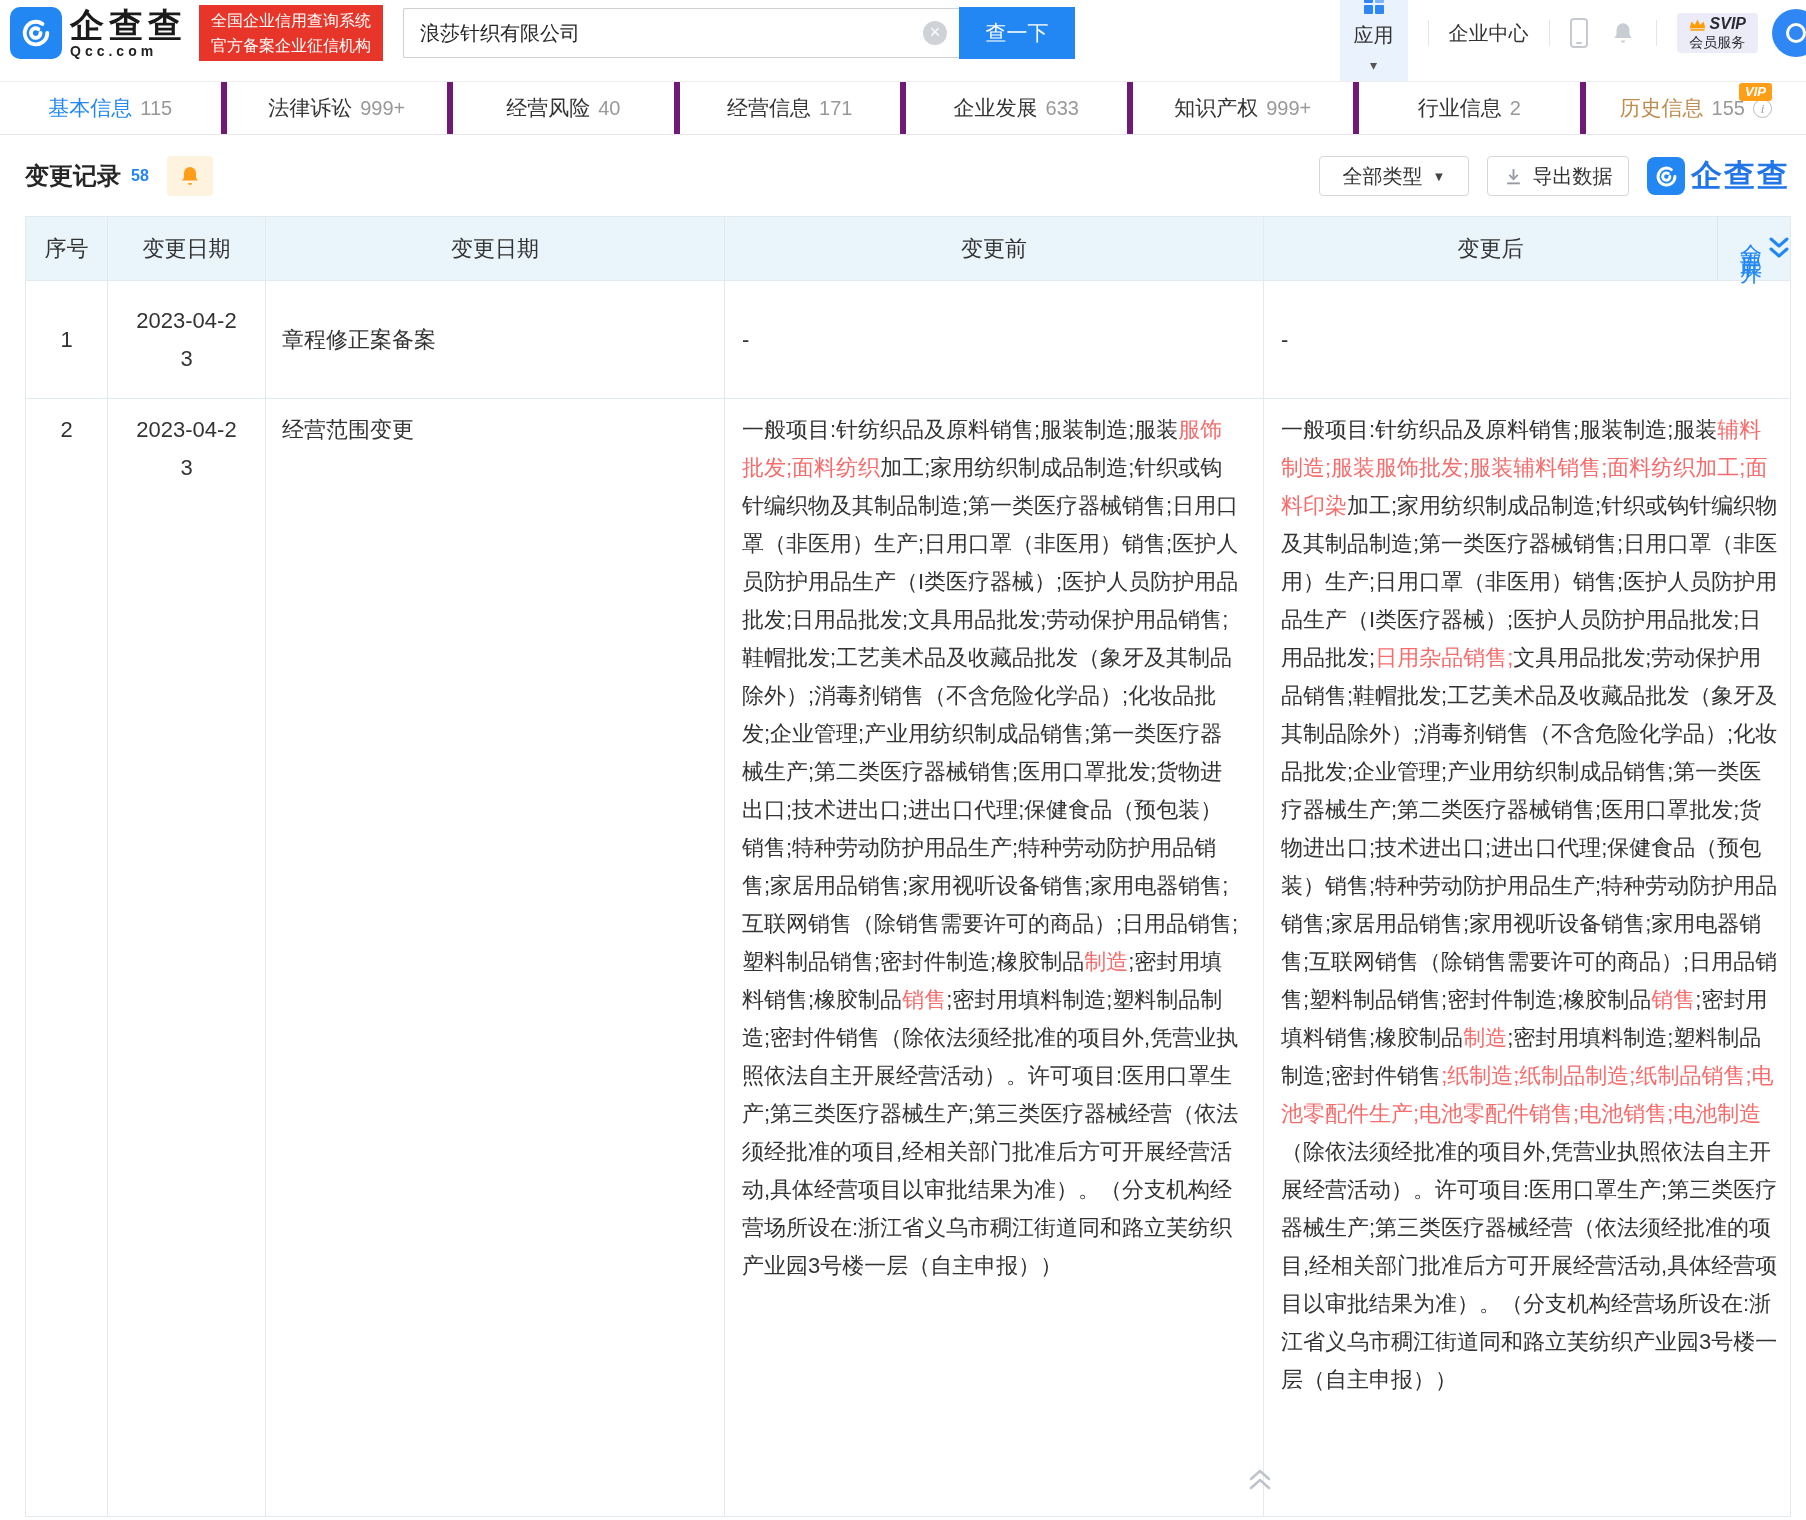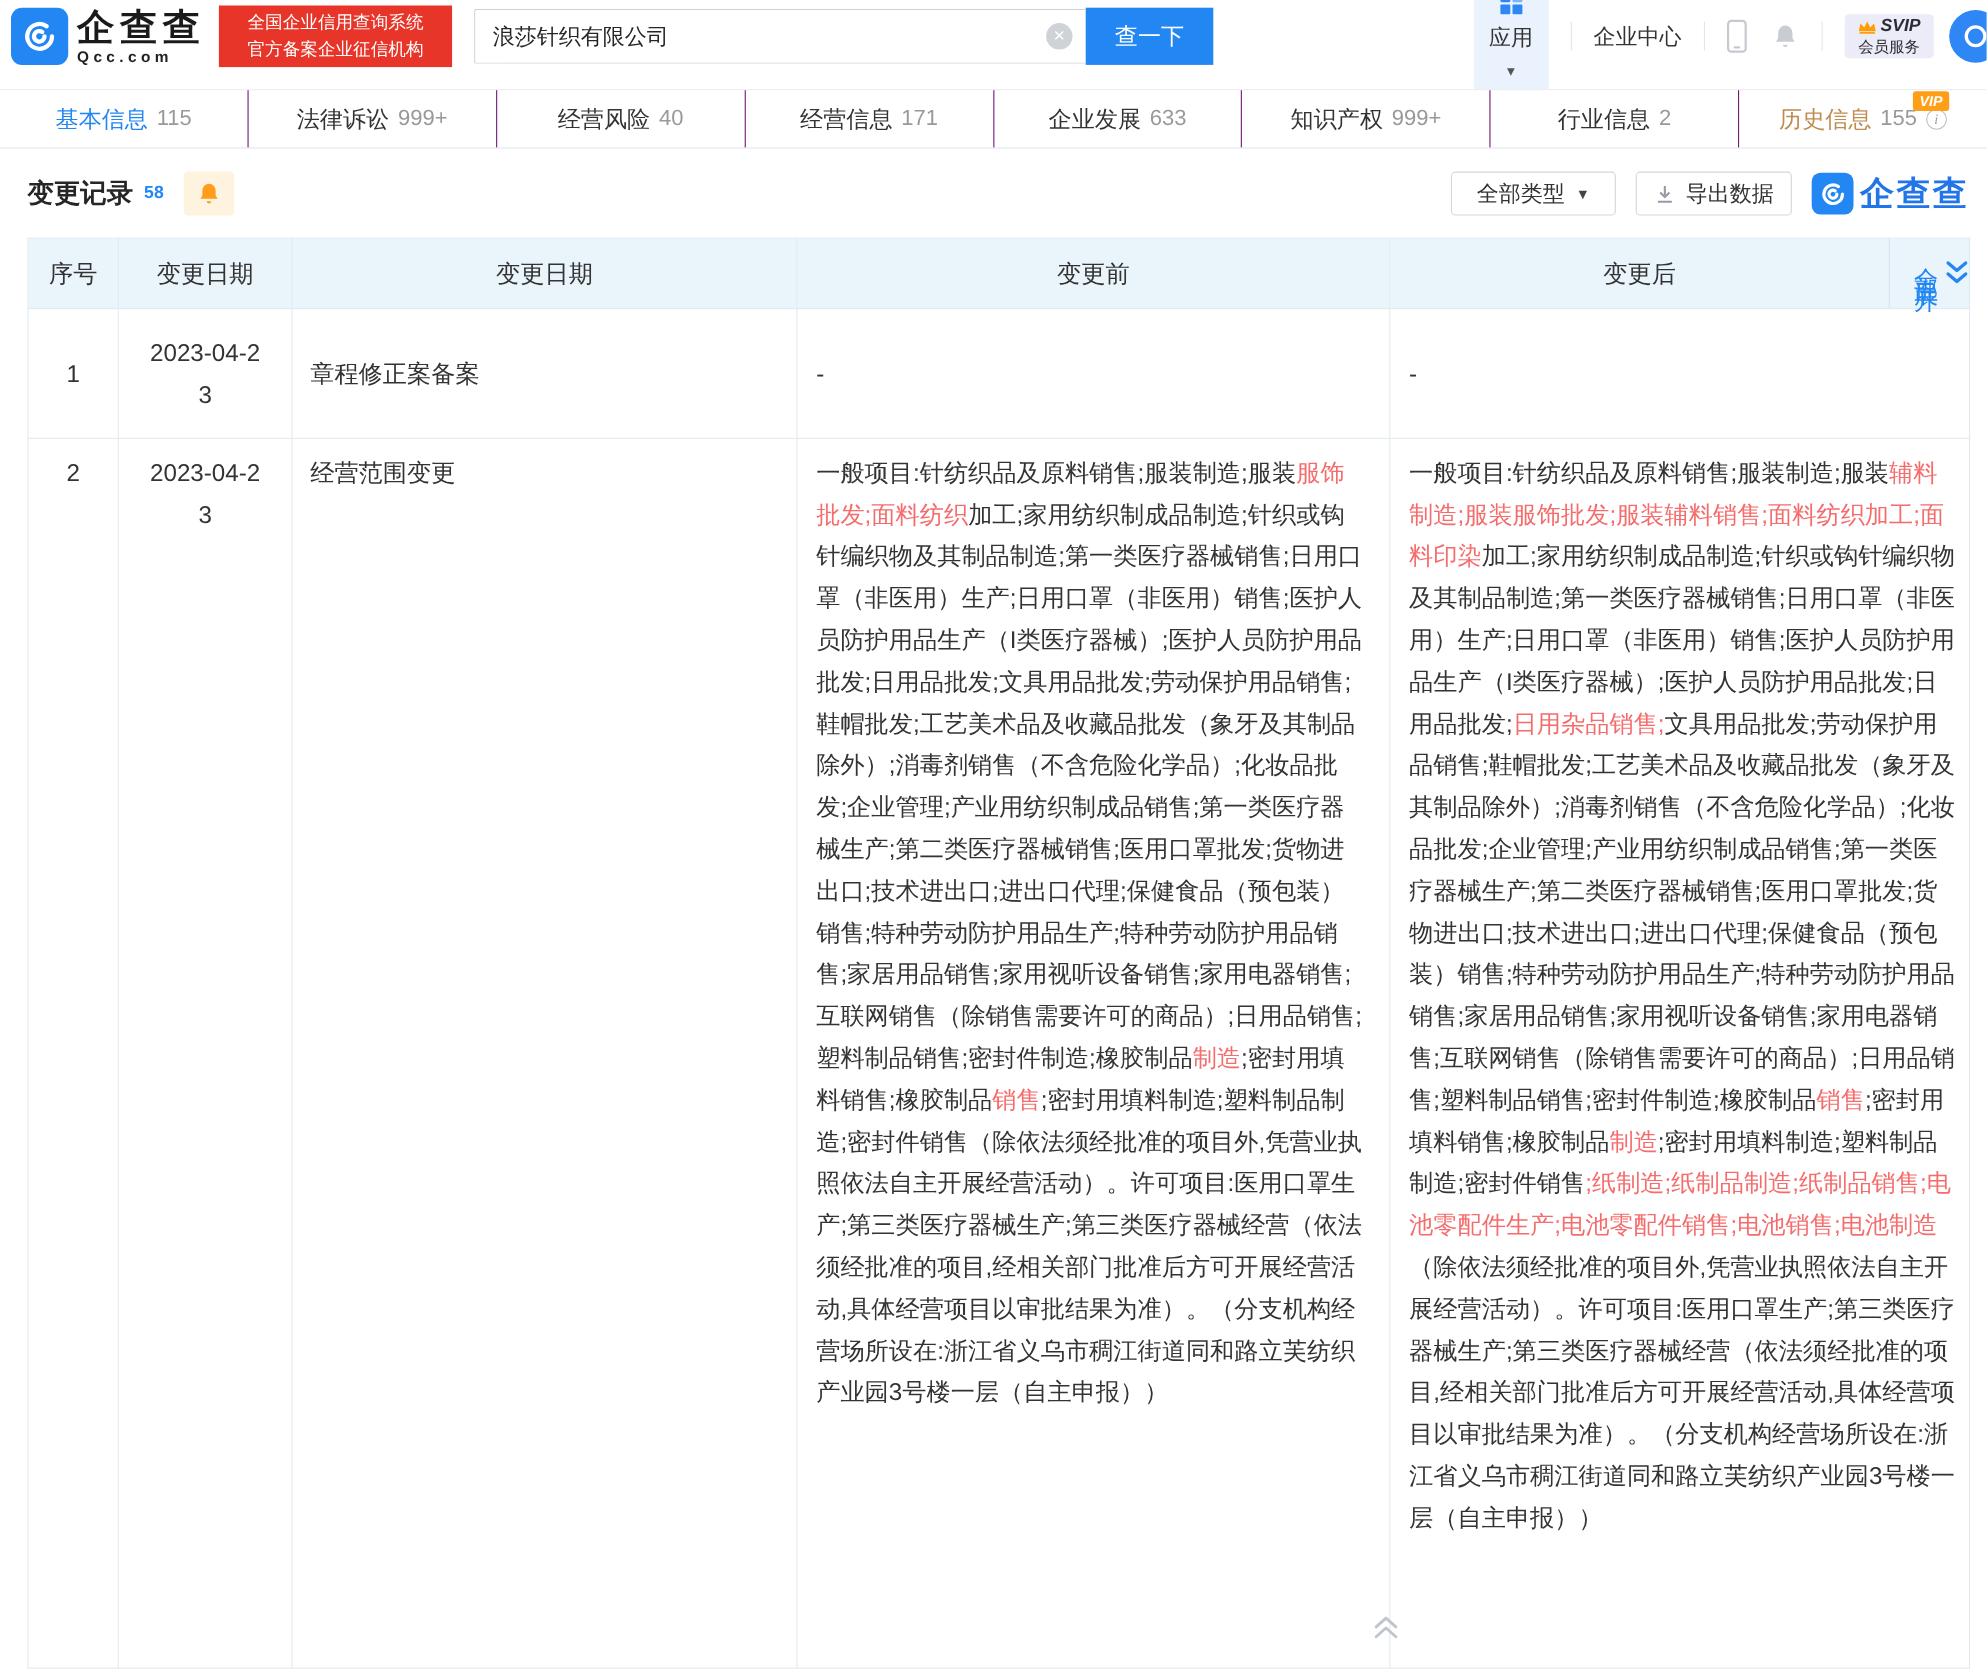--- a/index.html
+++ b/index.html
@@ -10,21 +10,21 @@
   
   .top-header { position: absolute; top: 0; left: 0; width: 100%; height: 66px;
     display: flex; align-items: center; padding-left: 10px; }
   .logo { display: flex; align-items: center; cursor: pointer; }
   .logo-icon { width: 52px; height: 52px; background: #2287f2; border-radius: 10px;
     display: flex; align-items: center; justify-content: center; }
   .logo-text { margin-left: 8px; }
   .brand { font-size: 34px; font-weight: bold; color: #1a1a1a; letter-spacing: 5px; line-height: 36px; }
   .domain { font-size: 14px; font-weight: bold; color: #222; letter-spacing: 4px; line-height: 16px; }
   .slogan { margin-left: 12px; background: #e73529; color: #fff; font-size: 16px;
-    line-height: 25px; padding: 3px 26px; height: 56px; display: flex; flex-direction: column; justify-content: center; }
+    line-height: 25px; padding: 3px 12px; height: 56px; display: flex; flex-direction: column; justify-content: center; }
   .search-box { margin-left: 20px; width: 556px; height: 50px; border: 1px solid #d0d0d0;
     border-right: none; border-radius: 2px 0 0 2px; display: flex; align-items: center; position: relative; }
   .search-input { border: none; outline: none; width: 100%; height: 100%; font-size: 20px;
     padding: 0 48px 0 16px; color: #262626; font-family: inherit; background: transparent; }
   .clear-btn { position: absolute; right: 12px; width: 24px; height: 24px; border-radius: 50%;
     background: #cfd3d8; color: #fff; font-size: 18px; line-height: 23px; text-align: center; cursor: pointer; }
   .search-btn { width: 116px; height: 52px; background: #2287f2; color: #fff; border: none;
     font-size: 21px; cursor: pointer; font-family: inherit; }
   .header-right { margin-left: auto; display: flex; align-items: center; padding-right: 0; }
   .apps-pill { display: flex; align-items: center; gap: 8px; background: #eaf3fd; border-radius: 4px;
@@ -44,21 +44,21 @@
   .svip-label { font-size: 16px; font-weight: bold; font-style: italic; color: #2b2b33; }
   .svip-sub { font-size: 14px; color: #2b2b33; line-height: 18px; }
   .service-circle { width: 48px; height: 48px; border-radius: 50%; background: #2e87f5; margin-left: 14px;
     margin-right: -14px; display: flex; align-items: center; justify-content: center; cursor: pointer; }
   .service-circle i { width: 20px; height: 20px; border: 3px solid #fff; border-radius: 50%; display: block; }
 
   
   .tabs-bar { position: absolute; top: 81px; left: 0; width: 100%; height: 54px; display: flex;
     border-top: 1px solid #ebedef; border-bottom: 1px solid #e4e6e9; background: #fff; }
   .tab { flex: 1; display: flex; align-items: center; justify-content: center; gap: 8px;
-    border-right: 1px solid #701a75; cursor: pointer; position: relative; }
+    border-right: 6px solid #701a75; cursor: pointer; position: relative; }
   .tab:last-child { border-right: none; }
   .tab-label { font-size: 21px; color: #333; }
   .tab.active .tab-label { color: #2287f2; }
   .tab.vip-tab .tab-label { color: #bd8c4e; }
   .tab-count { font-size: 20px; color: #999; }
   .vip-badge { position: absolute; top: 1px; right: 34px; background: #ff9f18; color: #fff;
     font-size: 13px; font-weight: bold; font-style: italic; padding: 1px 6px 2px; border-radius: 3px; }
   .info-icon { width: 19px; height: 19px; border: 1px solid #b9bdc4; border-radius: 50%; color: #9aa0a8;
     font-size: 13px; line-height: 17px; text-align: center; font-style: italic; font-family: "Liberation Serif", serif; }
 

